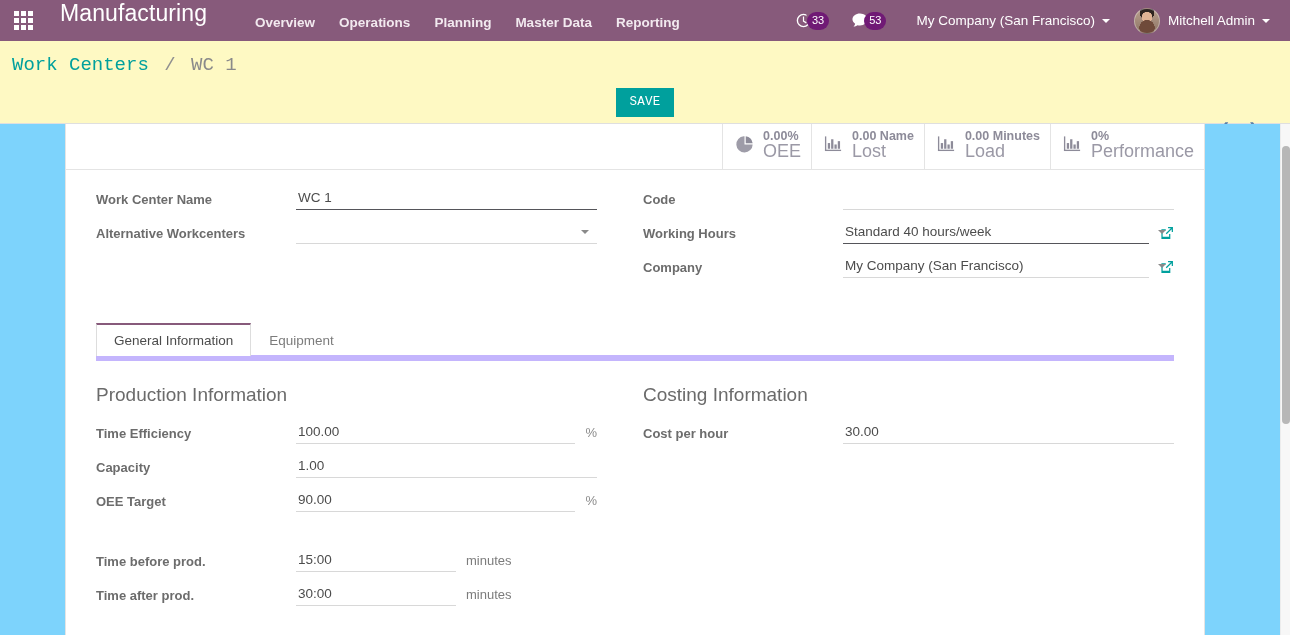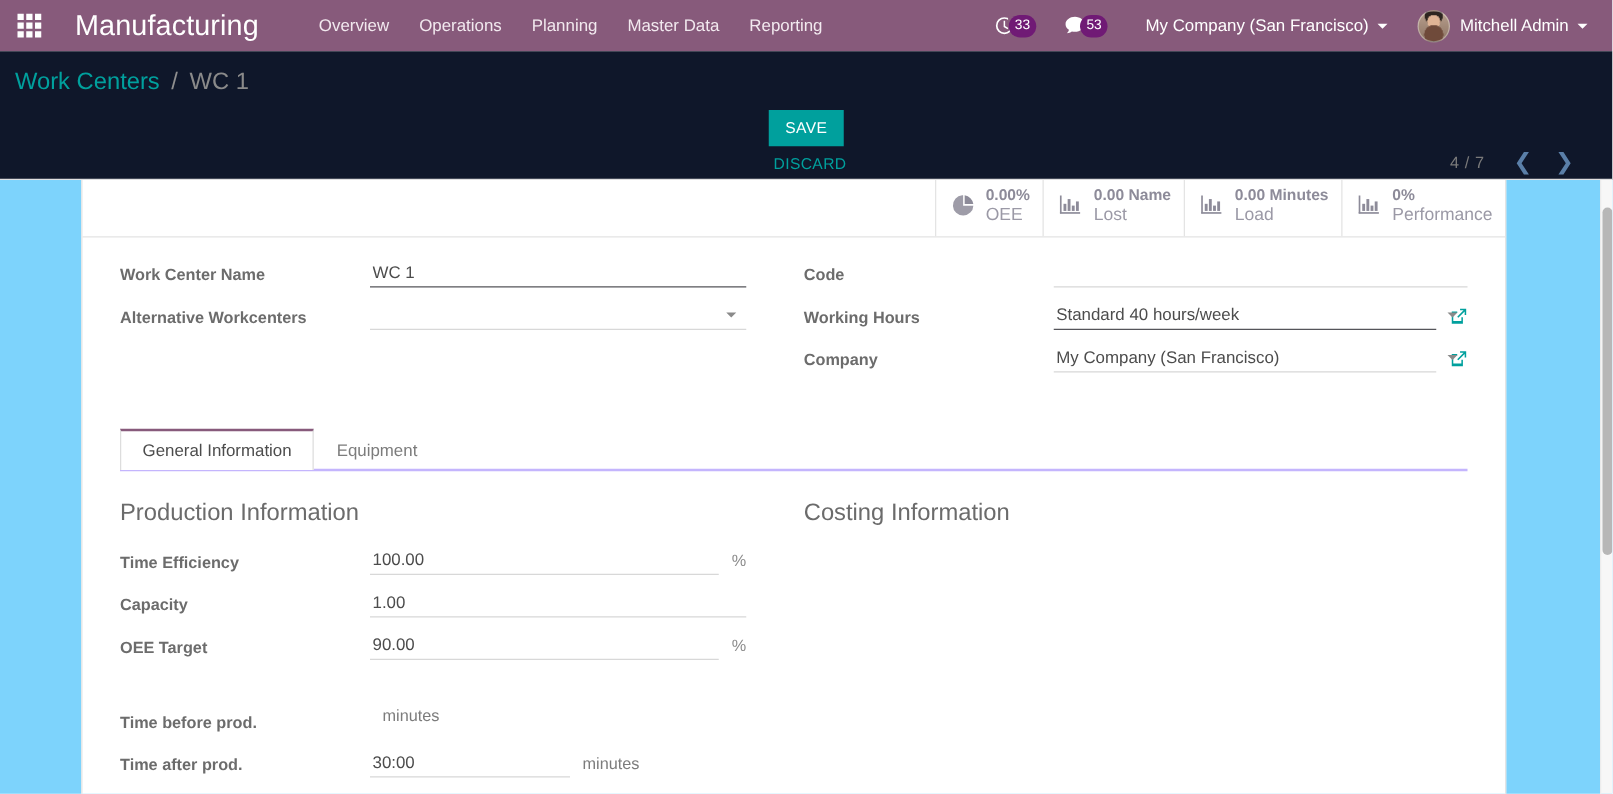--- a/index.html
+++ b/index.html
@@ -9,21 +9,21 @@
     background: #ffffff;
     font-family: "Liberation Sans", sans-serif;
     color: #4c4c4c;
   }
 
   
   .navbar {
     height: 41px;
     background: #875A7B;
     display: flex;
-    align-items: center;
+    align-items: flex-start;
     position: relative;
     color: #ffffff;
   }
   .apps-grid {
     width: 46px; height: 41px;
     display: flex; align-items: center; justify-content: center;
     cursor: pointer;
   }
   .apps-grid .grid {
     display: grid;
@@ -34,21 +34,21 @@
   .apps-grid .grid i { background: #ffffff; display: block; width: 5px; height: 5px; }
   .brand {
     font-size: 23px;
     font-weight: 400;
     letter-spacing: .1px;
     margin-left: 14px;
     margin-right: 36px;
     white-space: nowrap;
     color: #ffffff;
   }
-  .menu { display: flex; align-items: center; height: 44px; }
+  .menu { display: flex; align-items: center; height: 44px; font-weight: bold; }
   .menu-item {
     font-size: 13.5px;
     color: #f2e9ef;
     padding: 0 12px;
     line-height: 41px;
     cursor: pointer;
     white-space: nowrap;
   }
   .nav-right {
     position: absolute; right: 0; top: 0;
@@ -100,25 +100,26 @@
       radial-gradient(circle at 50% 78%, #6f4a3a 0 34%, transparent 35%),
       radial-gradient(circle at 50% 34%, #e0b495 0 26%, transparent 27%),
       radial-gradient(circle at 50% 16%, #2e2520 0 30%, transparent 31%),
       linear-gradient(#b9a08e, #8d7464);
     border: 1px solid rgba(255,255,255,.35);
     flex: none;
   }
 
   
   .control-panel {
-    background: #0f172a;
+    background: #fef9c3;
     border-bottom: 1px solid #dfdfdf;
     padding: 0 12px;
     position: relative;
-    height: 103px;
+    height: 83px;
+    font-family: Liberation Mono, monospace;
   }
   .breadcrumb {
     padding-top: 12px;
     font-size: 19px;
     line-height: 25px;
   }
   .bc-link { color: #00A09D; cursor: pointer; }
   .bc-sep { color: #8f8f8f; margin: 0 4px; }
   .bc-current { color: #8a8a8a; }
   .actions {
@@ -201,21 +202,21 @@
     align-items: center;
     border-left: 1px solid #e4e4e4;
     padding: 6px 10px 10px 12px;
     height: 46px;
     cursor: pointer;
     color: #8f8d9b;
   }
   .stat-icon { margin-right: 9px; display: flex; align-items: center; }
   .stat-text { line-height: 15px; }
   .stat-value { font-size: 12.5px; font-weight: bold; color: #8d8b99; display: block; }
-  .stat-label { font-size: 14px; color: #9b99a6; display: block; }
+  .stat-label { font-size: 18px; color: #9b99a6; display: block; }
 
   
   .form-body { padding: 17px 30px 10px 30px; }
   .row2 { display: flex; }
   .col { width: 50%; }
   .fld {
     display: flex;
     align-items: flex-start;
     margin-bottom: 8px;
     min-height: 26px;
@@ -273,21 +274,21 @@
     color: #7c7c7c;
     margin-left: 10px;
     flex: none;
   }
   .suffix.pct { color: #8c8c8c; font-size: 13px; }
 
   
   .notebook { padding: 0 30px; margin-top: 24px; }
   .tabs {
     display: flex;
-    border-bottom: 2px solid #c4b5fd;
+    border-bottom: 6px solid #c4b5fd;
   }
   .tab {
     font-size: 13.5px;
     padding: 9px 17px 8px 17px;
     color: #7c7c7c;
     border: 1px solid transparent;
     border-bottom: none;
     margin-bottom: -1px;
     cursor: pointer;
     background: transparent;
@@ -569,36 +570,43 @@
                   <input class="input" type="text" value="90.00" style="">
                   <span class="suffix pct">%</span>
                 </div>
               </div>
 
               <div class="spacer-block"></div>
 
               <div class="fld">
                 <div class="fld-label">Time before prod.</div>
                 <div class="fld-ctrl">
+                  <input class="input" type="text" style="max-width: 160px;" value="15:00">
                   <span class="suffix">minutes</span>
                 </div>
               </div>
 
               <div class="fld">
                 <div class="fld-label">Time after prod.</div>
                 <div class="fld-ctrl">
                   <input class="input" type="text" style="max-width: 160px;" value="30:00">
                   <span class="suffix">minutes</span>
                 </div>
               </div>
             </div>
 
             <div class="col grp-right">
               <div class="section-title">Costing Information</div>
 
+              <div class="fld">
+                <div class="fld-label">Cost per hour</div>
+                <div class="fld-ctrl">
+                  <input class="input" type="text" value="30.00" style="">
+                </div>
+              </div>
             </div>
 
           </div>
 
         </div>
       </div>
 
     </div>
   </div>
 

